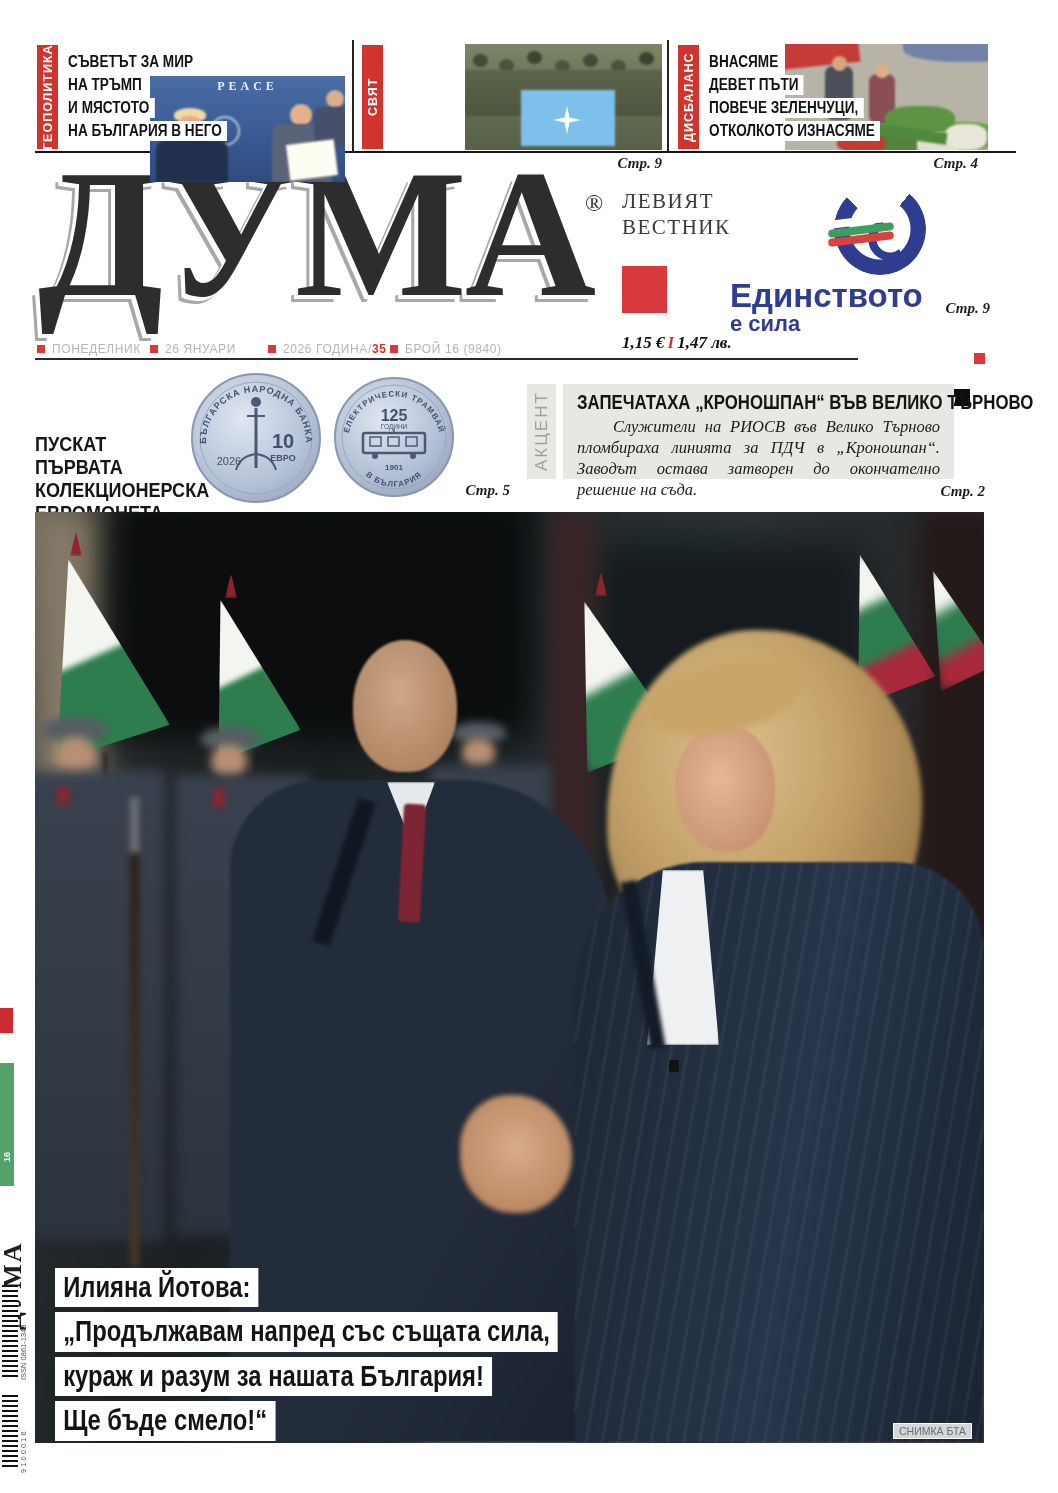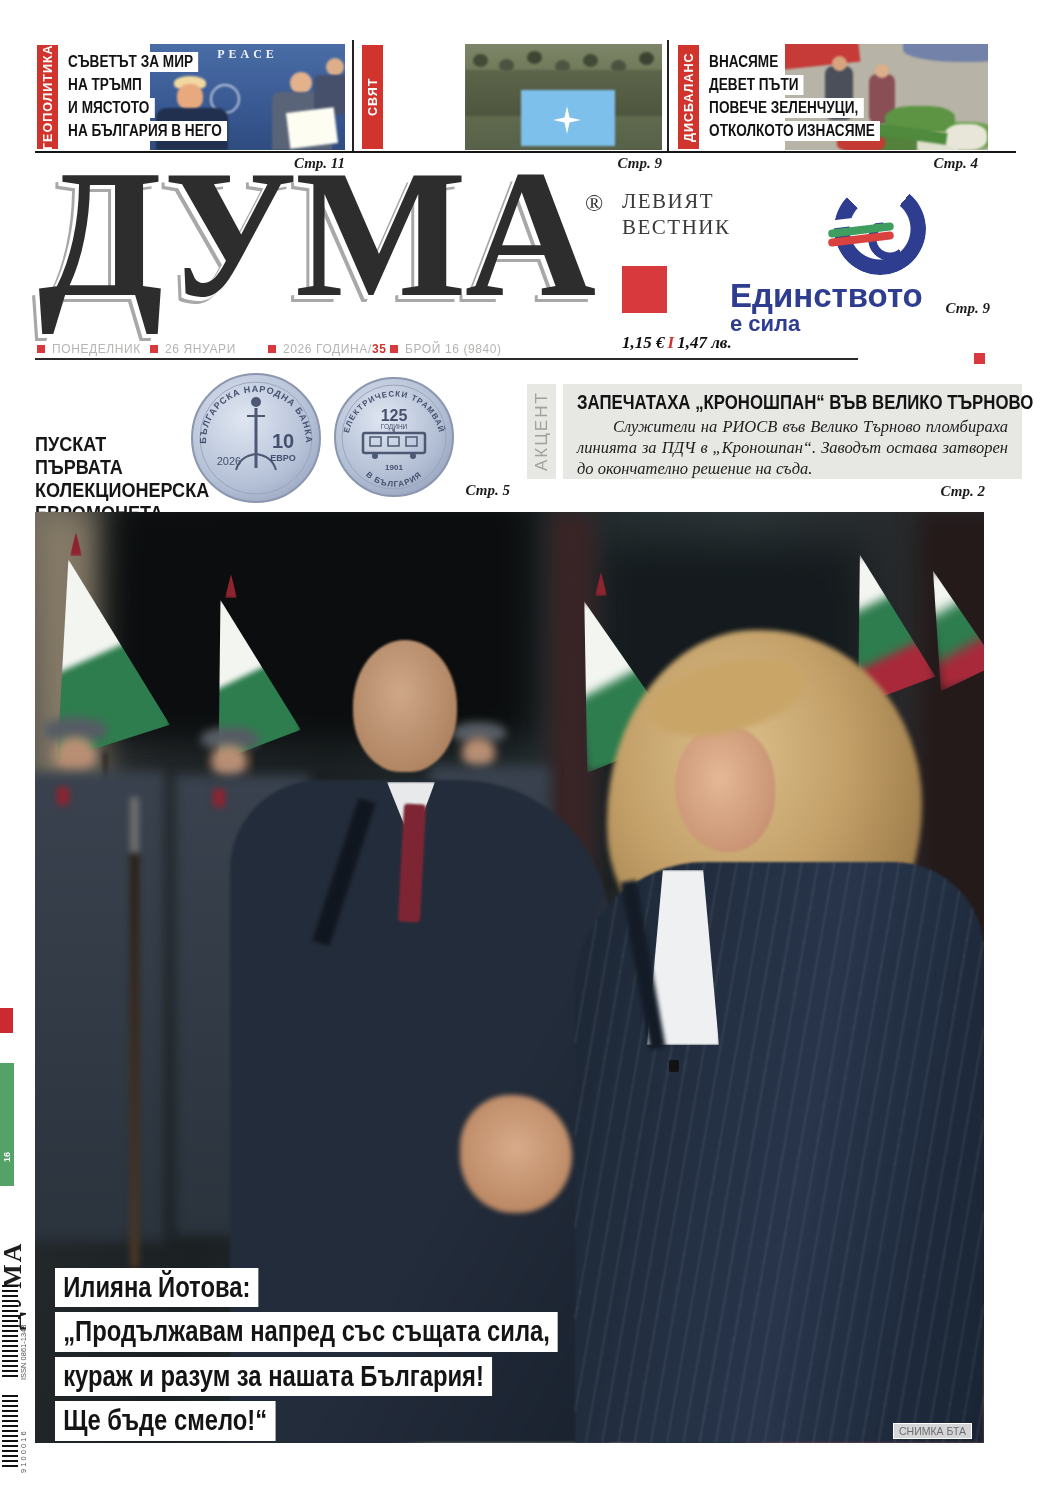--- a/index.html
+++ b/index.html
@@ -104,21 +104,21 @@
 
   
   .coin-heads{position:absolute;left:35px;top:388px;margin-top:44px;}
   .coin-line{font:800 20.5px/23px "Liberation Sans",sans-serif;color:#161616;
              transform:scaleX(.88);transform-origin:0 50%;white-space:nowrap;}
   .coin{position:absolute;}
   .akcent-label{position:absolute;left:527px;top:384px;width:29px;height:95px;background:#e7e7e3;
                 color:#a0a09c;writing-mode:vertical-rl;transform:rotate(180deg);
                 font:400 17px "Liberation Sans",sans-serif;letter-spacing:2px;
                 display:flex;align-items:center;justify-content:center;}
-  .akcent-box{position:absolute;left:563px;top:384px;width:459px;height:95px;background:#e7e7e3;
+  .akcent-box{position:absolute;left:563px;top:384px;width:391px;height:95px;background:#e7e7e3;
               box-sizing:border-box;padding:7px 14px 0;}
   .akcent-head{font:800 20px/1.1 "Liberation Sans",sans-serif;color:#141414;
                transform:scaleX(.84);transform-origin:0 50%;white-space:nowrap;}
   .akcent-body{margin-top:4px;font:italic 16.5px/1.27 "Liberation Serif",serif;color:#1c1c1c;
                text-align:justify;text-indent:36px;}
 
   
   .lead-photo{position:absolute;left:35px;top:512px;width:949px;height:931px;overflow:hidden;
               background:linear-gradient(105deg,#6f695c 0%,#3a3f3e 7%,#23282a 16%,#1b2123 30%,
                          #242d2f 46%,#2c3537 60%,#27292b 74%,#33272a 88%,#241a1d 100%);}
@@ -215,21 +215,21 @@
              writing-mode:vertical-rl;transform:rotate(180deg);}
 
   .coin text{font-family:"Liberation Sans",sans-serif;}
 </style>
 </head>
 <body>
 
 <div class="page">
 
   <div class="t-label" style="left:37px;top:45px;">ГЕОПОЛИТИКА</div>
-  <div class="t-photo s1" style="left:150px;width:195px;">
+  <div class="t-photo s1" style="left:150px;width:195px;margin-top:32px;">
     <div class="peace">PEACE</div>
     <div class="ph seal"></div>
     <div class="ph trhair"></div>
     <div class="ph trhead"></div>
     <div class="ph trbody"></div>
     <div class="ph m2head"></div>
     <div class="ph m2body"></div>
     <div class="ph m3head"></div>
     <div class="ph m3body"></div>
     <div class="ph paper"></div>

